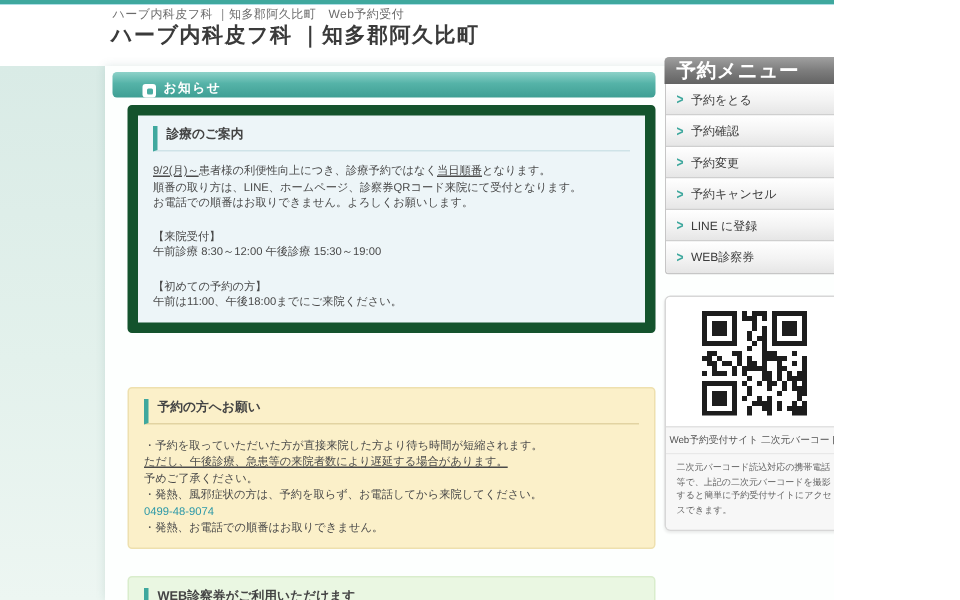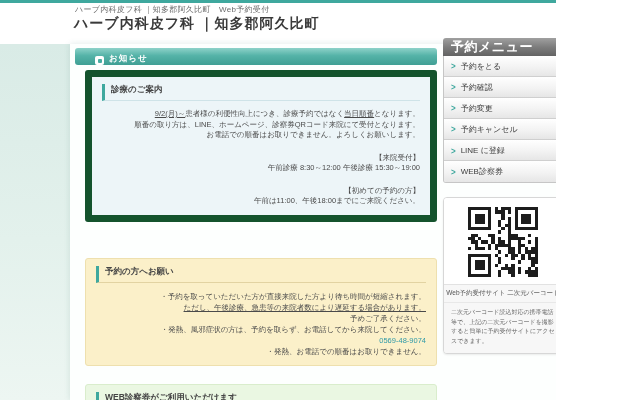--- a/index.html
+++ b/index.html
@@ -30,21 +30,21 @@
   .box.guide{top:70px;background:#edf5f8;border:7px solid #14532d;}
   .box.request{top:258px;background:#fbf0c9;border:1px solid #eee0ae;}
   .box.ticket{top:384px;height:34px;background:#eaf7e2;border:1px solid #d9edcc;}
   .sec-title{font-size:8.5px;font-weight:bold;color:#444;line-height:11px;
       border-left:3px solid var(--accent-teal,#3fa89e);padding-left:6px;padding-bottom:5px;margin-bottom:8px;}
   .guide .sec-title{border-bottom:1px solid #cfe3e8;}
   .request .sec-title{border-bottom:1px solid #e2d3a2;}
   .t{font-size:7.5px;color:#4a4a4a;}
   .line{display:block;line-height:10.5px;white-space:nowrap;}
   .request .line{line-height:11px;}
-  .para{margin:0 0 12px 0;text-align:right;}
+  .para{margin:0 0 12px 0;}
   .para:last-child{margin-bottom:0;}
   .u{text-decoration:underline;}
   .phone{color:var(--phone-link,#2e99a8);text-decoration:none;}
   
   .sidebar-menu{position:absolute;left:443px;top:38px;width:120px;}
   .menu-header{height:18px;border-radius:3px 3px 0 0;box-sizing:border-box;padding-left:8px;
       background:linear-gradient(180deg,#a0a0a0 0%,#7d7d7d 50%,#636363 100%);
       color:#fff;font-size:13px;font-weight:bold;letter-spacing:.5px;display:flex;align-items:center;}
   .menu-list{border:1px solid #c6c6c6;border-top:none;border-radius:0 0 3px 3px;overflow:hidden;}
   .menu-item{height:21px;display:flex;align-items:center;box-sizing:border-box;padding-left:7px;
@@ -100,21 +100,21 @@
     </p>
   </section>
 
   <section class="box request">
     <div class="sec-title">予約の方へお願い</div>
     <p class="para t">
       <span class="line">・予約を取っていただいた方が直接来院した方より待ち時間が短縮されます。</span>
       <span class="line u">ただし、午後診療、急患等の来院者数により遅延する場合があります。</span>
       <span class="line">予めご了承ください。</span>
       <span class="line">・発熱、風邪症状の方は、予約を取らず、お電話してから来院してください。</span>
-      <span class="line"><a class="phone" href="#">0569-48-9074</a></span>
+      <span class="line"><a class="phone" href="#">0499-48-9074</a></span>
       <span class="line">・発熱、お電話での順番はお取りできません。</span>
     </p>
   </section>
 
   <section class="box ticket">
     <div class="sec-title">WEB診察券がご利用いただけます</div>
   </section>
 
   <nav class="sidebar-menu">
     <div class="menu-header">予約メニュー</div>

